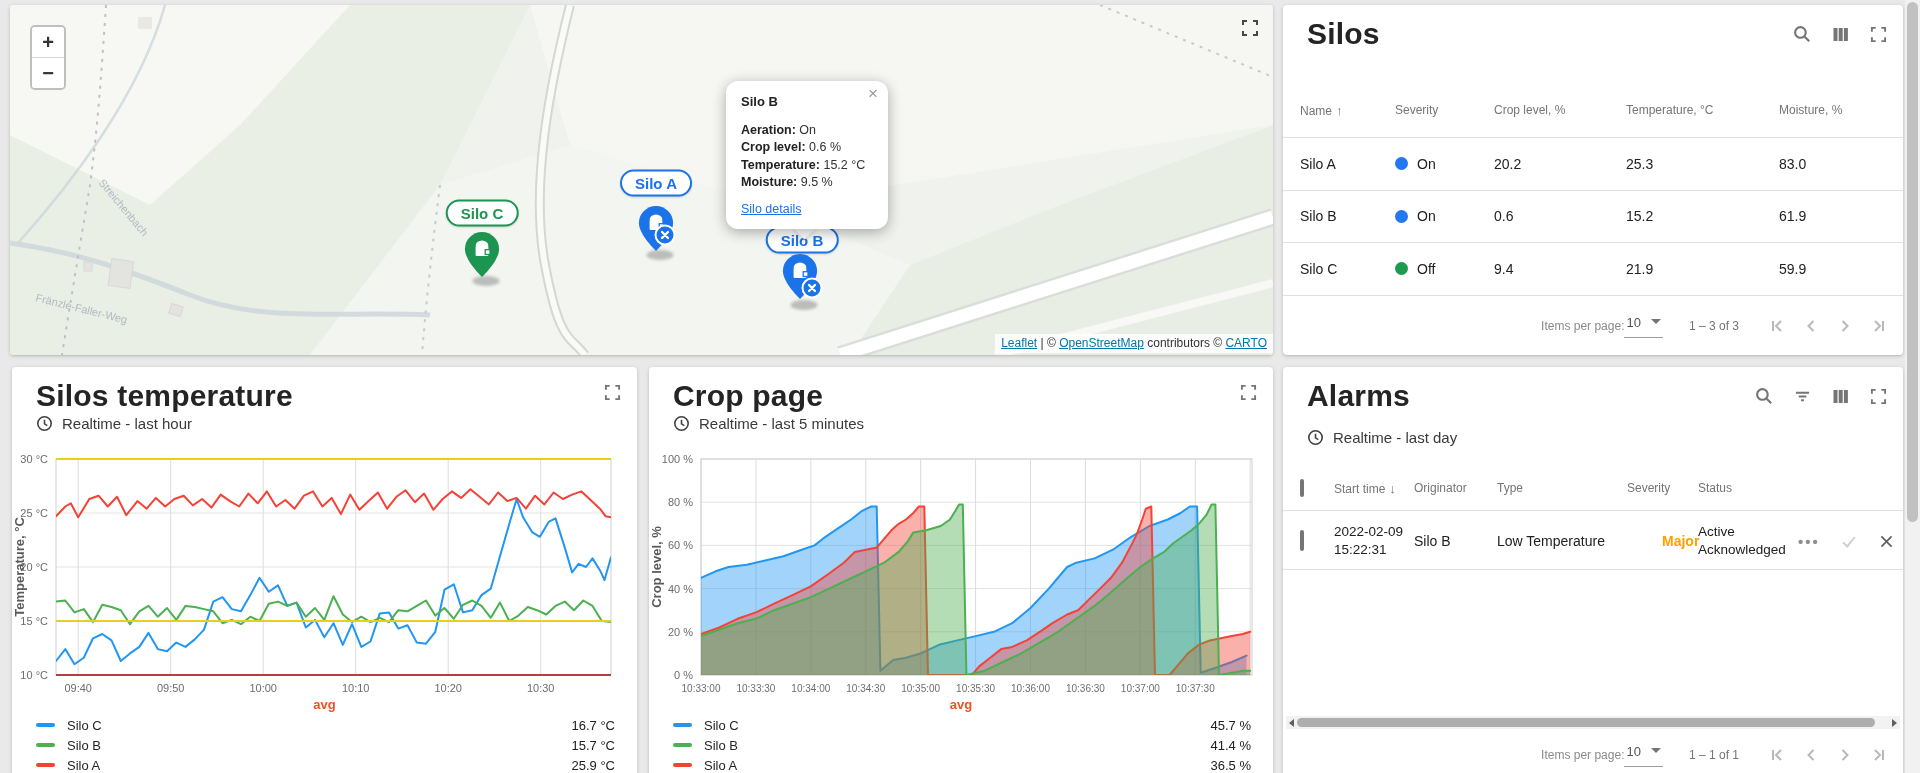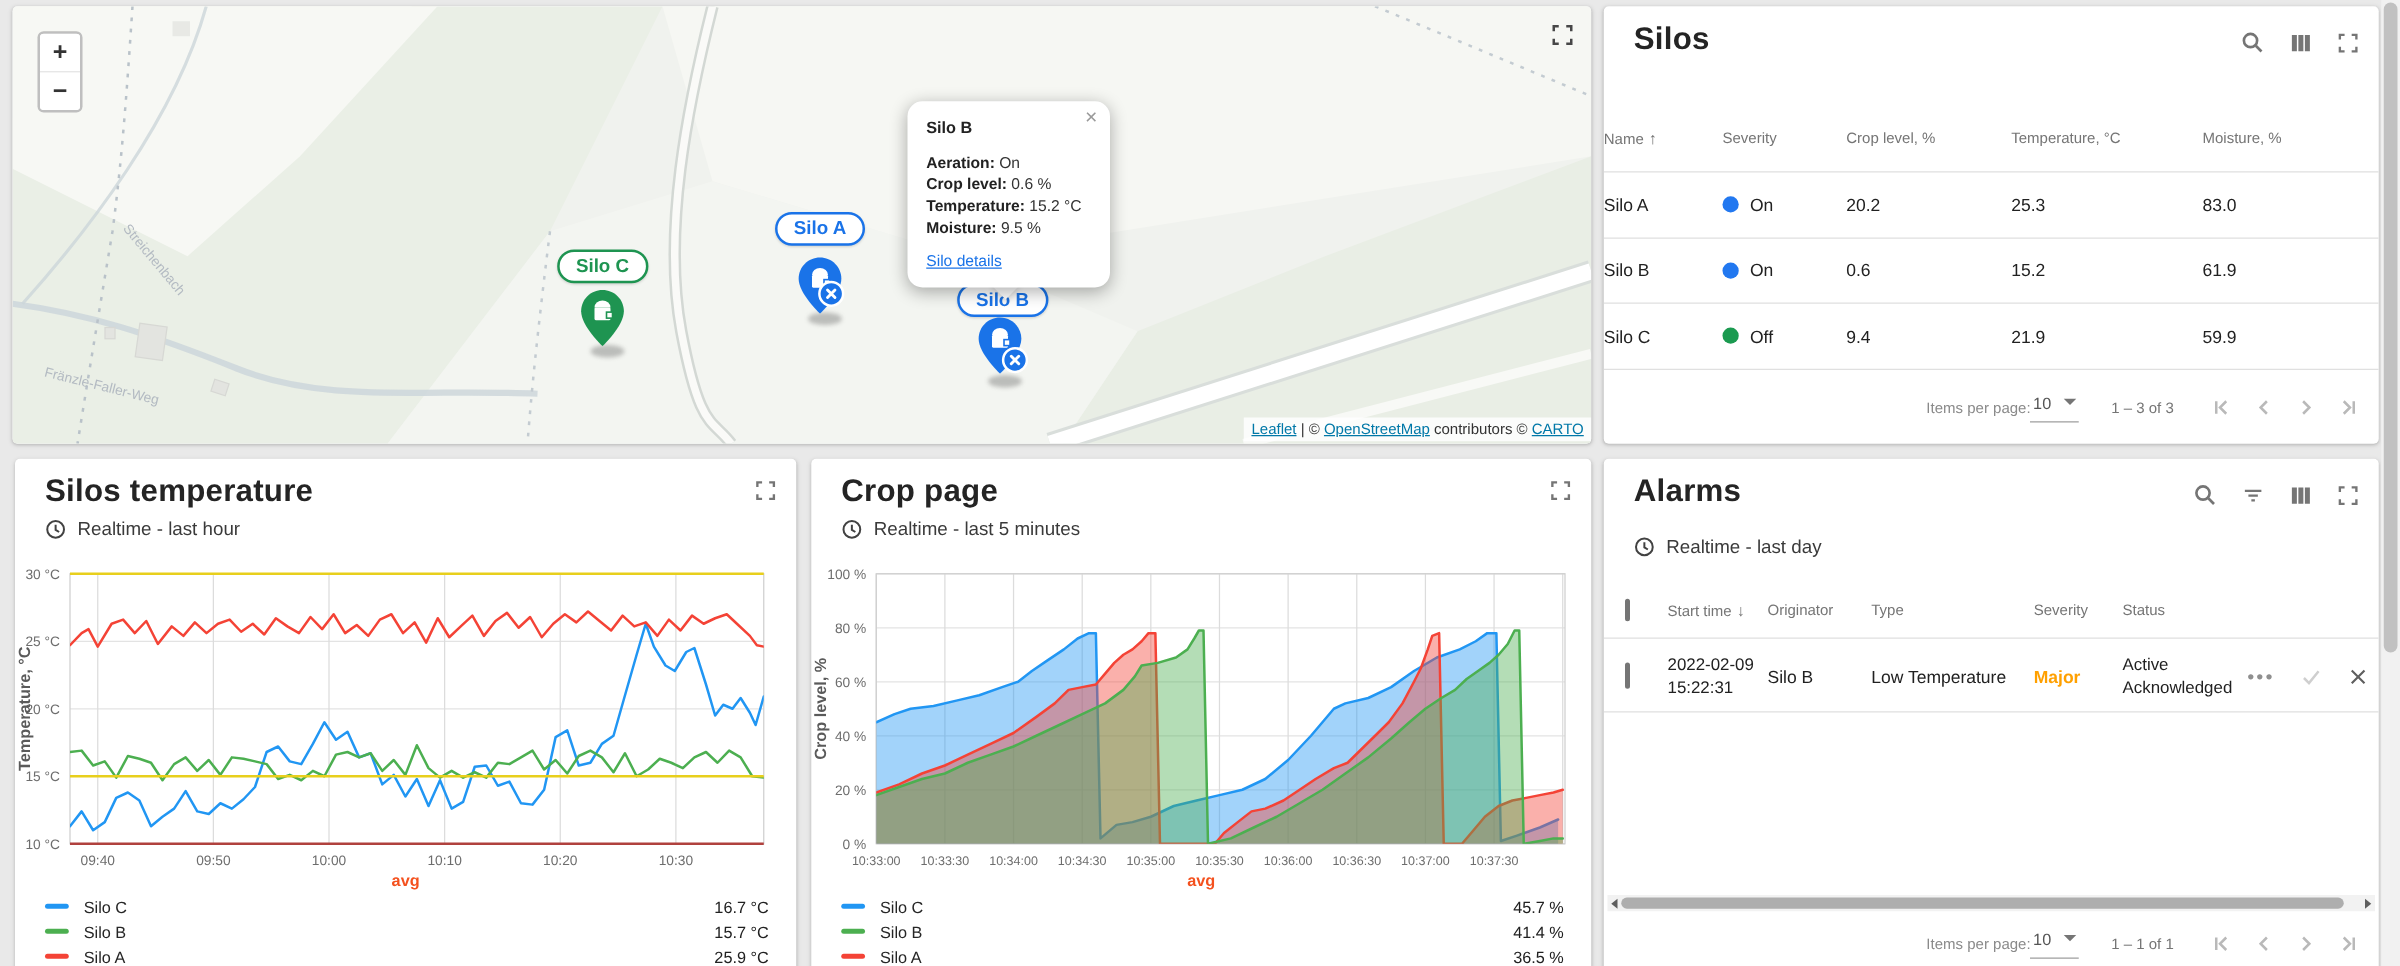--- a/index.html
+++ b/index.html
@@ -4,21 +4,21 @@
 <style>
   html,body{margin:0;padding:0;background:#e9e9e9;font-family:"Liberation Sans",sans-serif;overflow:hidden;}
   #stage{position:relative;width:1920px;height:773px;background:#e9e9e9;overflow:hidden;}
   .panel{position:absolute;background:#fff;border-radius:4px;box-shadow:0 1px 4px rgba(0,0,0,.14),0 1px 2px rgba(0,0,0,.10);}
   #map-panel{left:10px;top:5px;width:1263px;height:350px;overflow:hidden;}
   #silos-panel{left:1283px;top:5px;width:620px;height:350px;overflow:hidden;}
   #temp-panel{left:12px;top:367px;width:625px;height:420px;overflow:hidden;}
   #crop-panel{left:649px;top:367px;width:624px;height:420px;overflow:hidden;}
   #alarms-panel{left:1283px;top:367px;width:620px;height:420px;overflow:hidden;}
 
-  .wtitle{position:absolute;left:24px;top:12px;font-size:25px;font-weight:700;color:#242424;letter-spacing:.2px;}
+  .wtitle{position:absolute;left:24px;top:12px;font-size:30px;font-weight:700;color:#242424;letter-spacing:.2px;}
   .wsub{position:absolute;left:24px;display:flex;align-items:center;gap:9px;font-size:15px;color:#3a3a3a;}
   .iconrow{position:absolute;right:16px;top:20px;display:flex;align-items:center;gap:20px;}
   .icn{width:18px;height:18px;display:inline-flex;align-items:center;justify-content:center;cursor:pointer;}
 
   
   #map-canvas{position:absolute;left:0;top:0;}
   .zoomctl{position:absolute;left:20px;top:20px;width:32px;background:#fff;border:2px solid rgba(0,0,0,.25);border-radius:5px;overflow:hidden;z-index:6;}
   .zoomctl .zb{width:100%;height:30px;background:#fff;border:none;font-size:20px;font-weight:700;color:#333;cursor:pointer;line-height:28px;}
   .zoomctl .zdiv{height:1px;background:#d5d5d5;}
   .map-fs{position:absolute;right:14px;top:14px;z-index:6;cursor:pointer;}
@@ -30,21 +30,21 @@
   .popup-title{font-size:13px;font-weight:700;color:#222;margin-bottom:13px;}
   .pline{font-size:12.5px;color:#333;line-height:1.38;}
   .pline b{color:#222;}
   .popup-link{display:inline-block;margin-top:11px;font-size:12.5px;color:#1a73e8;text-decoration:underline;cursor:pointer;}
   .popup-close{position:absolute;top:4px;right:10px;font-size:17px;color:#9a9a9a;cursor:pointer;line-height:1;}
   .popup-tail{position:absolute;left:786px;top:214px;width:17px;height:17px;background:#fff;transform:rotate(45deg);z-index:4;box-shadow:2px 2px 4px rgba(0,0,0,.10);}
   .attrib{position:absolute;right:0;bottom:2px;background:rgba(255,255,255,.82);padding:2px 6px 3px;font-size:12px;color:#333;z-index:6;}
   .attrib a{color:#0078A8;text-decoration:underline;cursor:pointer;}
 
   
-  .srow{position:absolute;left:0;right:0;display:grid;grid-template-columns:95px 99px 132px 153px 1fr;align-items:center;}
+  .srow{position:absolute;left:0;right:0;display:grid;grid-template-columns:95px 99px 132px 153px 1fr;align-items:center;padding-left:17px;}
   .arow{position:absolute;left:0;right:0;display:grid;grid-template-columns:34px 80px 83px 130px 71px 100px 1fr;align-items:center;padding-left:17px;}
   .thead{font-size:12px;color:#757575;}
   .tcell{font-size:14px;color:#212121;}
   .sort{color:#757575;font-size:13px;margin-left:4px;}
   .hdrline{border-bottom:1px solid #e0e0e0;}
   .dot{width:13px;height:13px;border-radius:50%;display:inline-block;margin-right:9px;flex:none;}
   .aercell{display:flex;align-items:center;}
   .cbox{width:16px;height:16px;border:2px solid #757575;border-radius:2px;background:#fff;cursor:pointer;}
   .two-line{font-size:13.5px;line-height:1.3;color:#212121;}
   .sev{font-size:14px;font-weight:700;}
@@ -462,21 +462,21 @@
       <div>Severity</div>
       <div>Status</div>
       <div></div>
     </div>
 
     <div class="arow hdrline" style="top:146px;height:56px">
       <div><span class="cbox"></span></div>
       <div class="two-line"><span>2022-02-09</span><br><span>15:22:31</span></div>
       <div class="tcell">Silo B</div>
       <div class="tcell">Low Temperature</div>
-      <div class="sev" style="color: rgb(255, 160, 0);">Major</div>
+      <div class="sev" style="color: rgb(255, 160, 0); margin-left: 35px;">Major</div>
       <div class="two-line"><span>Active</span><br><span>Acknowledged</span></div>
       <div class="rowicons">
         <span class="more">•••</span>
         <span class="icn">
             <svg width="19" height="19" viewBox="0 0 20 20">
               <path d="M3.5 11l4.5 4.5L16.5 5" stroke="#cfcfcf" stroke-width="2.2" fill="none"></path>
             </svg>
           </span>
         <span class="icn">
             <svg width="17" height="17" viewBox="0 0 20 20">

